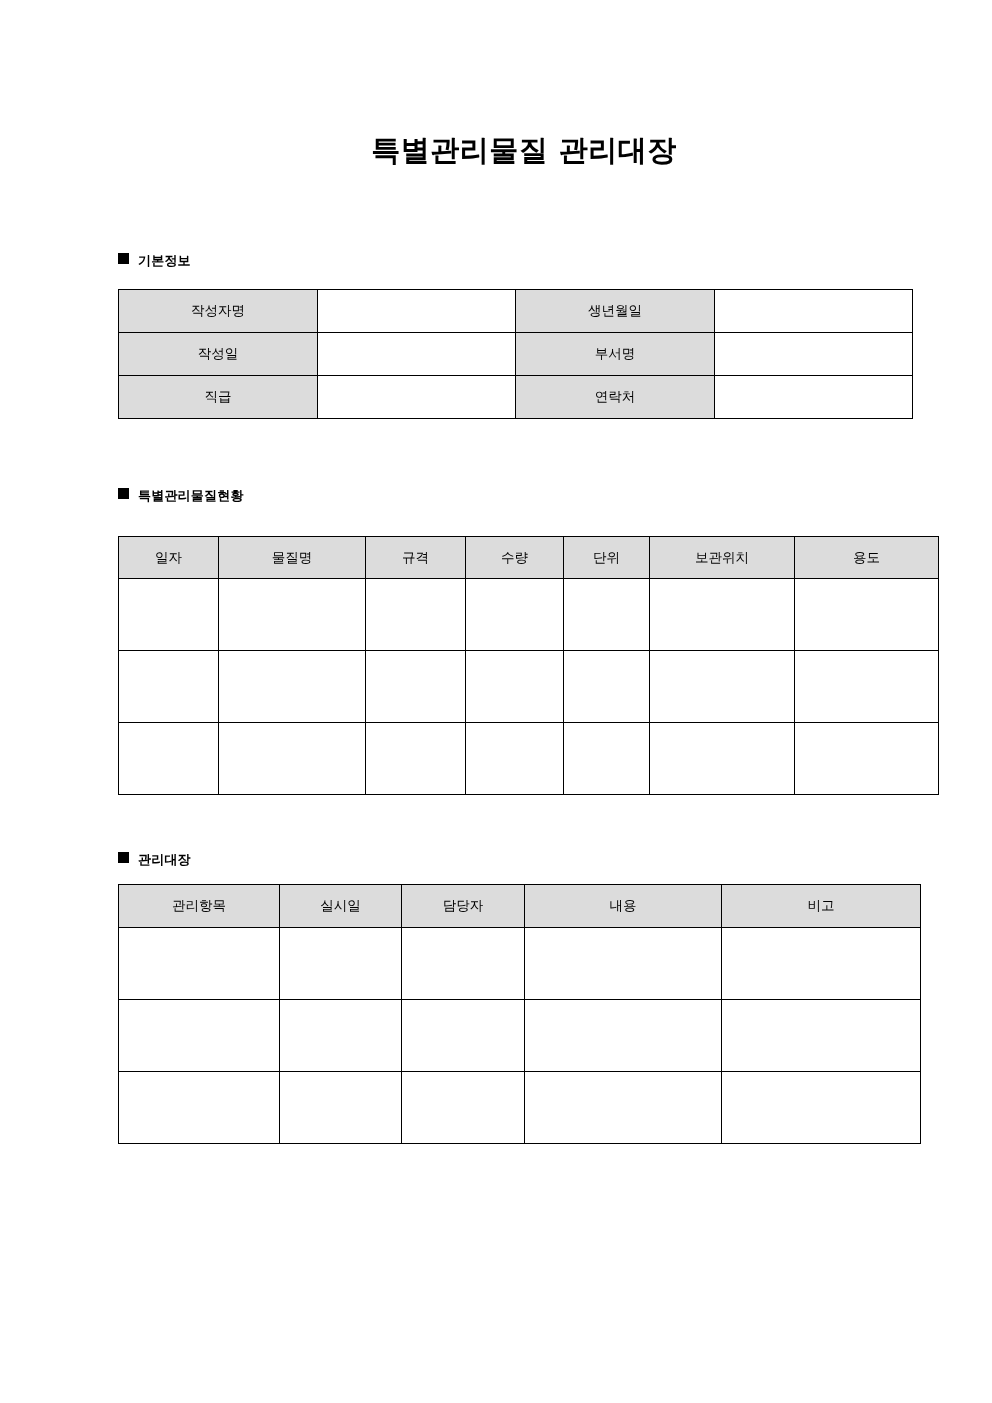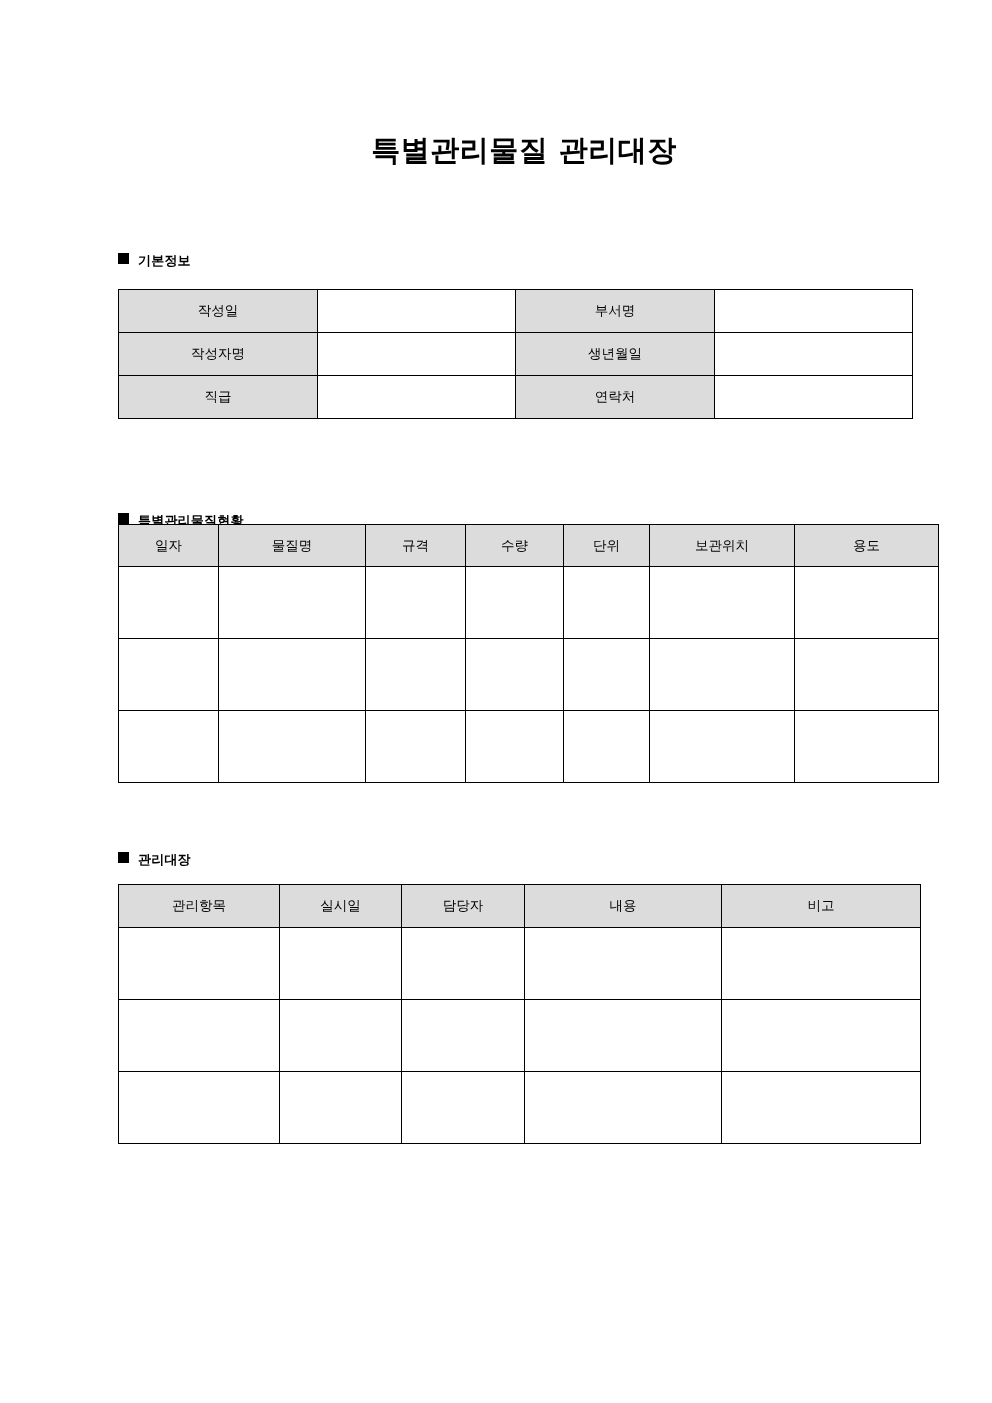--- a/index.html
+++ b/index.html
@@ -46,21 +46,21 @@
   }
   .section-heading .bullet {
     display: inline-block;
     width: 11px;
     height: 11px;
     background: #000000;
     margin-right: 9px;
     vertical-align: 1px;
   }
   #heading-basic   { top: 252px; }
-  #heading-status  { top: 512px; }
+  #heading-status  { top: 487px; }
   #heading-record  { top: 851px; }
 
   
   table.form-table {
     position: absolute;
     left: 118px;
     border-collapse: collapse;
     table-layout: fixed;
     font-size: 13.5px;
     background: #ffffff;
@@ -81,21 +81,21 @@
     background: #ffffff;
   }
 
   
   #table-basic { top: 289px; width: 757px; }
   #table-basic td { height: 42px; }
   #table-basic .c-label { width: 190px; }
   #table-basic .c-value { width: 189px; }
 
   
-  #table-status { top: 524px; width: 757px; border-radius: 18px; }
+  #table-status { top: 536px; width: 757px; border-radius: 18px; }
   #table-status th { height: 41px; }
   #table-status td.body-cell { height: 71px; }
   #table-status .c-date   { width: 91px;  }
   #table-status .c-name   { width: 138px; }
   #table-status .c-spec   { width: 91px;  }
   #table-status .c-qty    { width: 89px;  }
   #table-status .c-unit   { width: 77px;  }
   #table-status .c-loc    { width: 136px; }
   #table-status .c-use    { width: 135px; }
 
@@ -116,29 +116,29 @@
 
   <div class="doc-title">특별관리물질 관리대장</div>
 
   <div class="section-heading" id="heading-basic">
     <span class="bullet"></span><span>기본정보</span>
   </div>
 
   <table class="form-table" id="table-basic">
     <tbody>
       <tr>
+        <td class="hdr-cell c-label">작성자명</td>
+        <td class="val-cell c-value"></td>
+        <td class="hdr-cell c-label">생년월일</td>
+        <td class="val-cell c-value"></td>
+      </tr>
+      <tr>
         <td class="hdr-cell c-label">작성일</td>
         <td class="val-cell c-value"></td>
         <td class="hdr-cell c-label">부서명</td>
-        <td class="val-cell c-value"></td>
-      </tr>
-      <tr>
-        <td class="hdr-cell c-label">작성자명</td>
-        <td class="val-cell c-value"></td>
-        <td class="hdr-cell c-label">생년월일</td>
         <td class="val-cell c-value"></td>
       </tr>
       <tr>
         <td class="hdr-cell c-label">직급</td>
         <td class="val-cell c-value"></td>
         <td class="hdr-cell c-label">연락처</td>
         <td class="val-cell c-value"></td>
       </tr>
     </tbody>
   </table>

